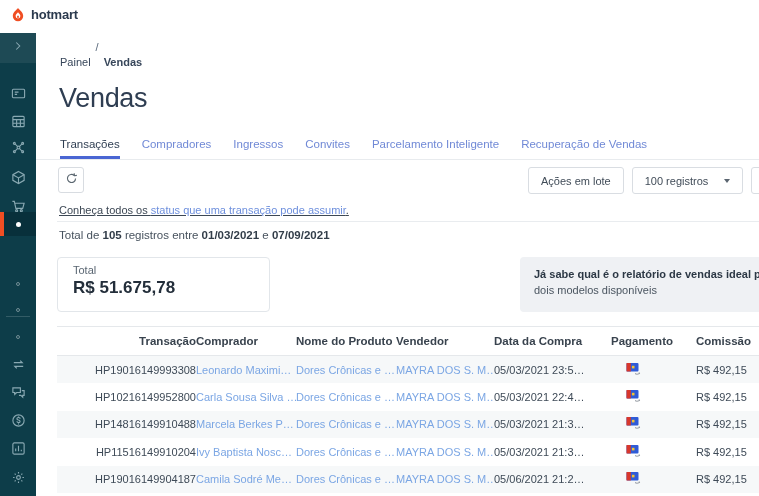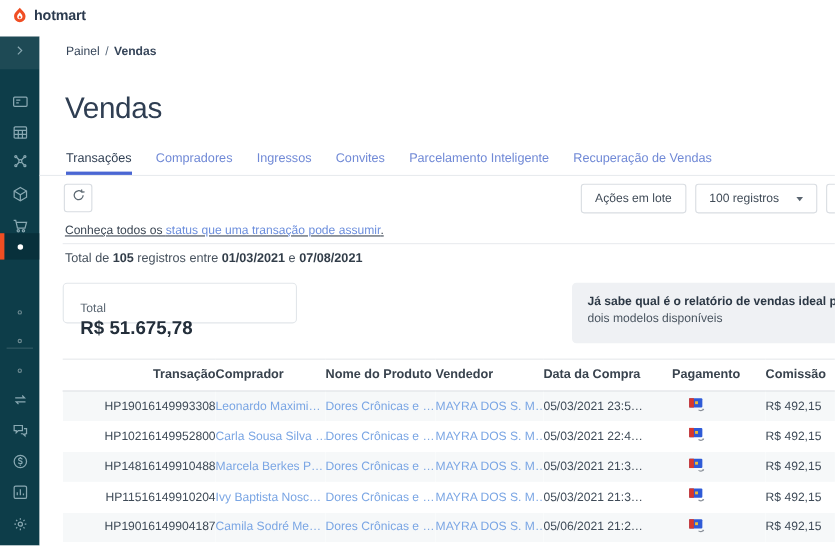--- a/index.html
+++ b/index.html
@@ -22,21 +22,21 @@
   .sb-active .bar { position:absolute; left:0; top:0; width:4px; height:24px; background:#f04e23; }
   .sb-active .dot { width:5px; height:5px; border-radius:50%; background:#ffffff; }
   .sb-subdot { width:4px; height:4px; border-radius:50%; border:1px solid rgba(255,255,255,.40); }
   .sb-divider { position:absolute; top:283px; left:6px; width:24px; border-top:1px solid rgba(255,255,255,.16); }
 
   
   .main { position:absolute; left:36px; top:33px; width:723px; height:463px; background:#fff; }
 
   .breadcrumb { position:absolute; left:24px; top:8px; font-size:11px; color:#37465a; display:flex; gap:5px; }
   .breadcrumb .sep { color:#5b6b7d; }
-  .breadcrumb .crumb { cursor:pointer; }
+  .breadcrumb .crumb { cursor:pointer;margin-top:15px; }
   .breadcrumb .current { font-weight:bold; }
 
   .page-title { position:absolute; left:23px; top:50px; font-size:27px; font-weight:500;
     color:#2f3e52; letter-spacing:-0.3px; }
   .page-subtitle { position:absolute; left:24px; top:86px; font-size:11.5px; color:#55616e; }
 
   .tabline { position:absolute; left:0; top:126px; width:723px; height:1px; background:#e8ebee; }
   .tabs { position:absolute; left:24px; top:105px; display:flex; gap:22px; font-size:11.5px; }
   .tab { padding-bottom:6px; border-bottom:3px solid transparent; color:#7089d6; cursor:pointer; white-space:nowrap; }
   .tab.active { color:#2f3e52; border-bottom-color:#4a66d3; }
@@ -55,22 +55,22 @@
   .btn-date { width:130px; }
 
   .status-line { position:absolute; left:23px; top:171px; font-size:11px; color:#3c4754;text-decoration:underline; }
   .status-line a { color:#6d8fdd; text-decoration:none; cursor:pointer; }
 
   .divider { position:absolute; left:21px; top:188px; width:702px; height:1px; background:#e9ecef; }
 
   .summary { position:absolute; left:23px; top:196px; font-size:11.5px; color:#47525e; }
   .summary b { color:#323d49; }
 
-  .total-card { position:absolute; left:21px; top:224px; width:213px; height:37px;
-    border:1px solid #e2e6ea; border-radius:4px; background:#fff; padding:17px 15px; }
+  .total-card { position:absolute; left:21px; top:224px; width:213px; height:55px;
+    border:1px solid #e2e6ea; border-radius:4px; background:#fff; padding:6px 15px; }
   .total-card .lbl { font-size:11px; color:#5a6672; }
   .total-card .val { font-size:17px; font-weight:bold; color:#232e3a; margin-top:2px; }
 
   .promo-card { position:absolute; left:484px; top:224px; width:330px; height:55px;
     background:#eff1f4; border-radius:4px; padding:11px 14px; }
   .promo-card .l1 { font-size:11px; font-weight:bold; color:#2c3845; white-space:nowrap; }
   .promo-card .l2 { font-size:11px; color:#4a5560; margin-top:4px; }
 
   
   table.sales { position:absolute; left:21px; top:293px; width:702px;
@@ -255,21 +255,21 @@
     </div>
     <div class="tbtn btn-date">
       
     </div>
   </div>
 
   <div class="status-line"><span>Conheça todos os </span><a>status que uma transação pode assumir</a><span>.</span></div>
 
   <div class="divider"></div>
 
-  <div class="summary"><span>Total de</span>&nbsp;<b>105</b>&nbsp;<span>registros entre</span>&nbsp;<b>01/03/2021</b>&nbsp;<span>e</span>&nbsp;<b>07/08/2021</b></div>
+  <div class="summary"><span>Total de</span>&nbsp;<b>105</b>&nbsp;<span>registros entre</span>&nbsp;<b>01/03/2021</b>&nbsp;<span>e</span>&nbsp;<b>07/09/2021</b></div>
 
   <div class="total-card">
     <div class="lbl">Total</div>
     <div class="val">R$ 51.675,78</div>
   </div>
 
   <div class="promo-card">
     <div class="l1">Já sabe qual é o relatório de vendas ideal para você</div>
     <div class="l2">dois modelos disponíveis</div>
   </div>

